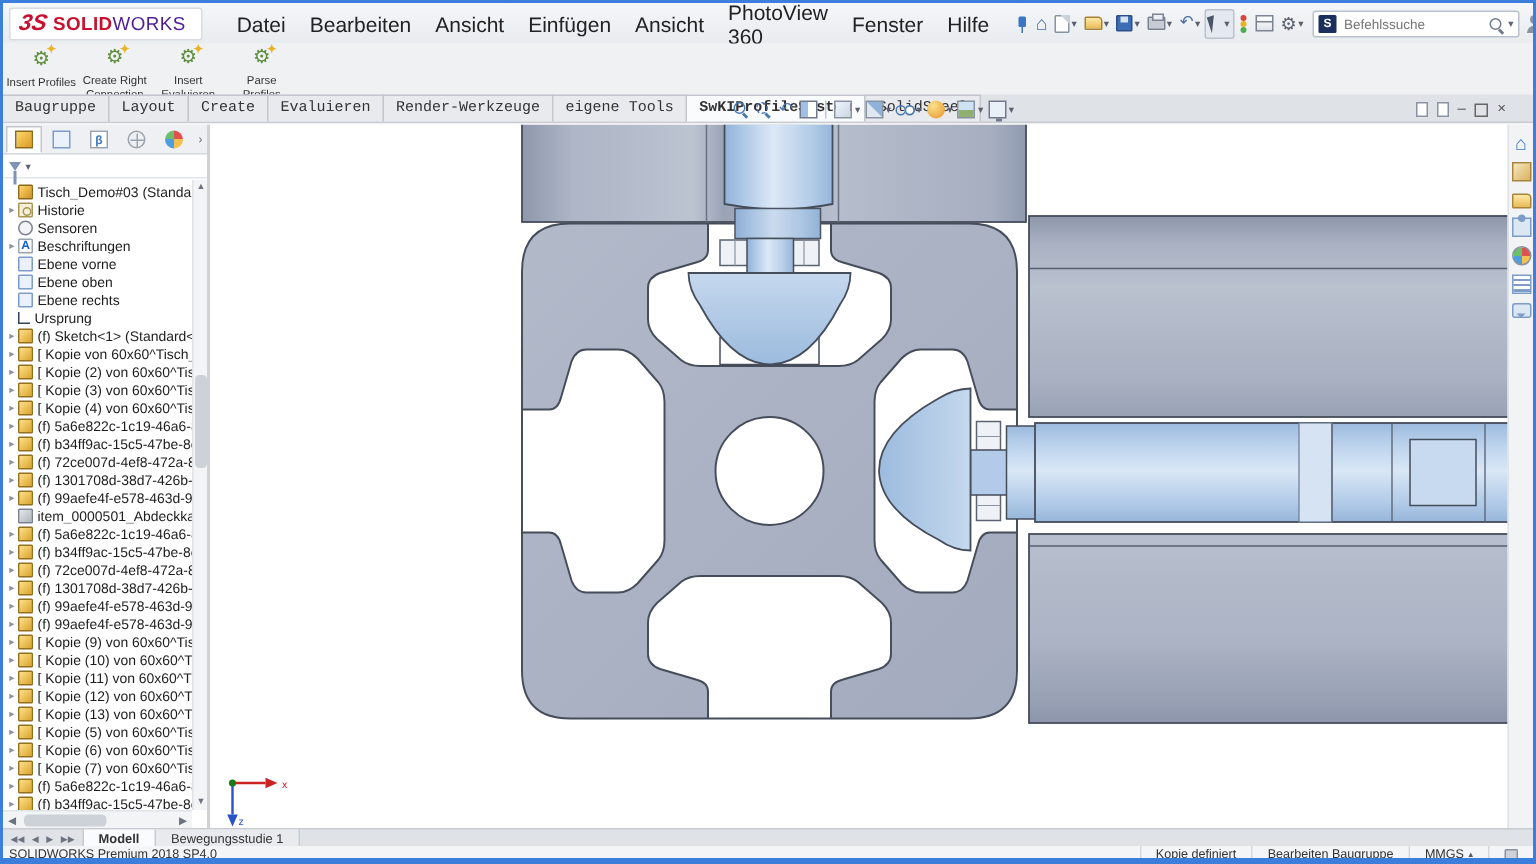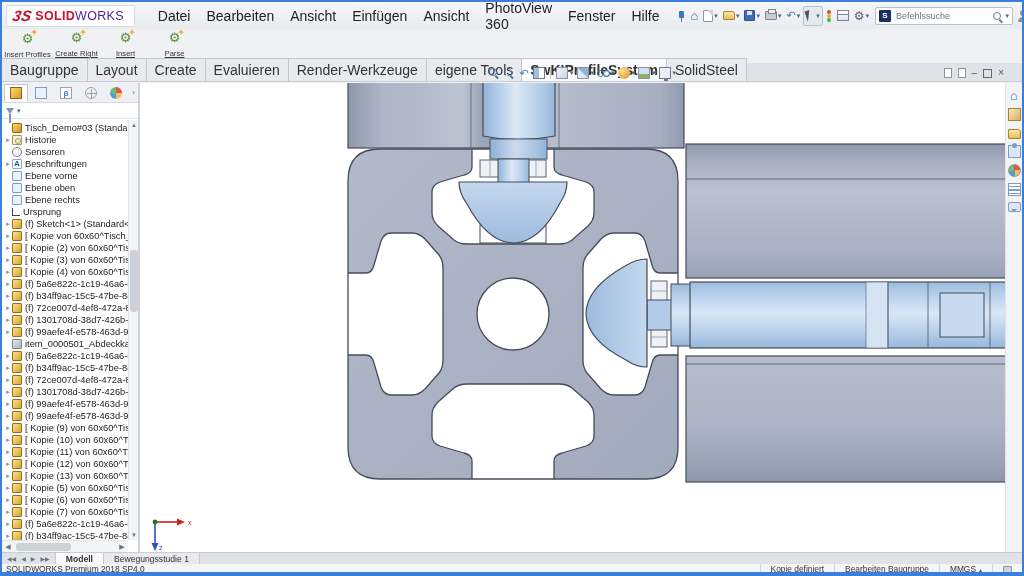--- a/index.html
+++ b/index.html
@@ -52,24 +52,24 @@
   .g-help{font-size:11px;color:#444;font-weight:bold;}
   .win-controls{display:flex;align-items:center;gap:2px;margin-left:8px;}
   .wc{width:20px;height:18px;display:flex;align-items:center;justify-content:center;font-size:11px;color:#444;border-radius:2px;}
   .wc-max i{width:9px;height:8px;border:1px solid #444;display:block;}
   
   .cmdmgr{position:absolute;left:0;top:27px;right:0;height:35px;background:#f0f1f3;display:flex;align-items:flex-start;padding:1px 2px;gap:2px;border-bottom:1px solid #dfe2e6;}
   .cm-btn{width:47px;height:33px;display:flex;flex-direction:column;align-items:center;border-radius:2px;padding-top:1px;}
   .cm-icon{position:relative;width:16px;height:14px;display:flex;align-items:center;justify-content:center;}
   .gear-green{color:#5d8f3d;font-size:13px;line-height:13px;}
   .badge-plus{position:absolute;right:-2px;top:-2px;color:#e8b324;font-size:8px;font-weight:bold;line-height:8px;}
-  .cm-label{font-size:7.6px;color:#333;text-align:center;line-height:1.12;margin-top:6px;text-decoration:underline;}
+  .cm-label{font-size:7.6px;color:#333;text-align:center;line-height:1.12;margin-top:6px;}
   
   .tabstrip{position:absolute;left:0;top:62px;right:0;height:18px;background:#dfe2e6;border-bottom:1px solid #c8ccd2;display:flex;align-items:flex-end;}
-  .rtab{font-size:14px;color:#333;padding:3px 8px 3px 8px;border:1px solid #c3c7cd;border-bottom:none;background:#e8eaee;margin-left:-1px;white-space:nowrap;}
+  .rtab{font-size:10px;color:#333;padding:3px 8px 3px 8px;border:1px solid #c3c7cd;border-bottom:none;background:#e8eaee;margin-left:-1px;white-space:nowrap;font-family:Liberation Mono, monospace;}
   .rtab.active{background:#fafbfc;font-weight:bold;position:relative;z-index:2;}
   
   .hud{position:absolute;left:486px;top:63px;height:16px;display:flex;align-items:center;gap:3px;z-index:3;}
   .hud-sep{width:1px;height:12px;background:#c0c6cd;margin:0 2px;}
   .hicon{display:flex;align-items:center;gap:1px;}
   .hi{width:12px;height:12px;display:inline-block;position:relative;}
   .hi-mag::before{content:"";position:absolute;left:1px;top:1px;width:6px;height:6px;border:1.5px solid #4a78b0;border-radius:50%;}
   .hi-mag::after{content:"";position:absolute;left:8px;top:8px;width:4px;height:1.5px;background:#4a78b0;transform:rotate(45deg);transform-origin:0 0;}
   .hi-magarea::before{content:"";position:absolute;left:1px;top:1px;width:6px;height:6px;border:1.5px dashed #4a78b0;border-radius:50%;}
   .hi-magarea::after{content:"";position:absolute;left:8px;top:8px;width:4px;height:1.5px;background:#4a78b0;transform:rotate(45deg);transform-origin:0 0;}

